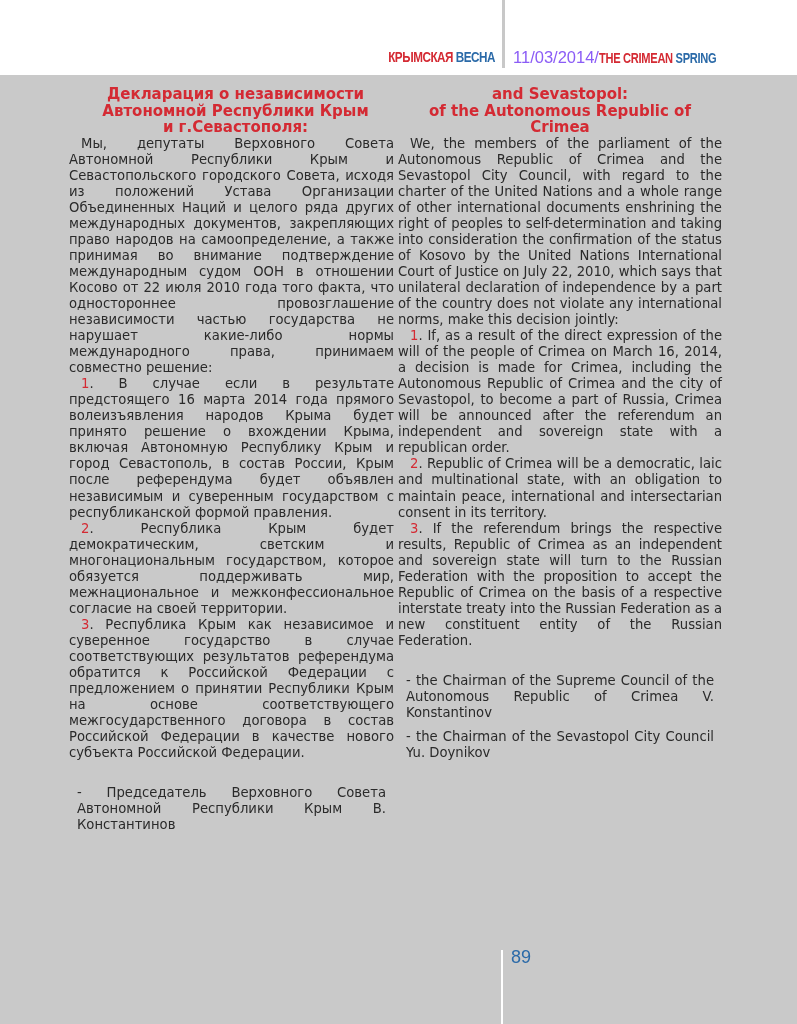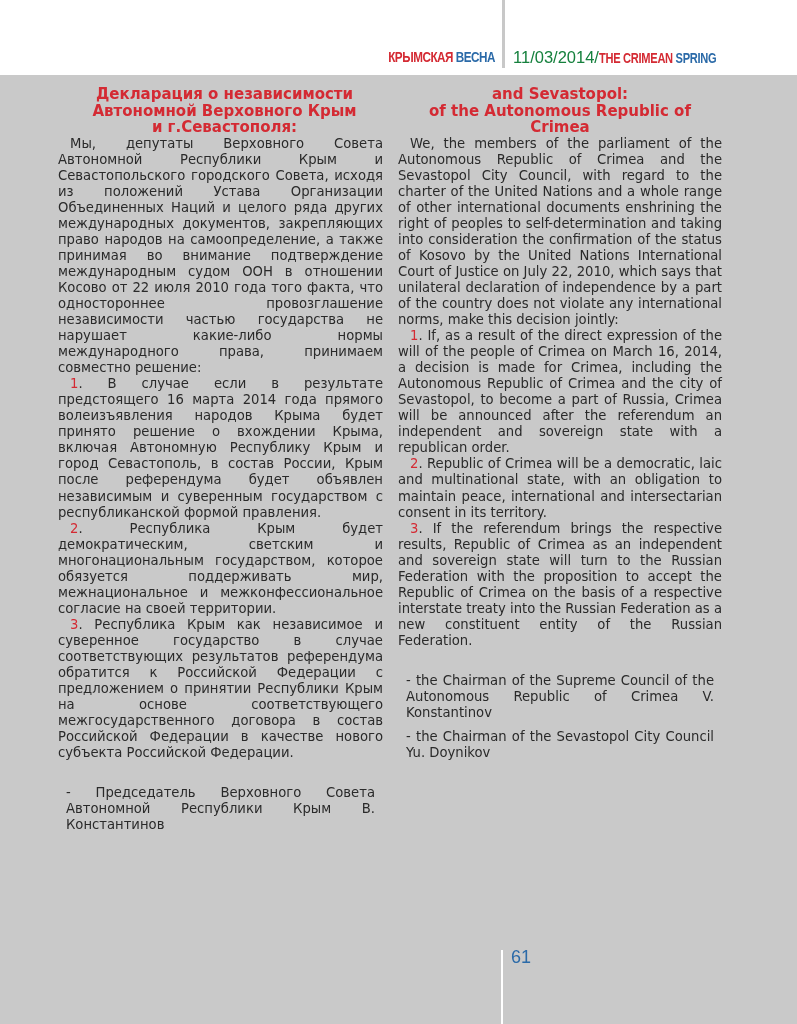--- a/index.html
+++ b/index.html
@@ -20,31 +20,31 @@
   .header-left {
     position: absolute; right: 302px; top: 48px;
     font-family: "Liberation Sans", sans-serif; font-weight: bold;
     font-size: 15px; letter-spacing: -0.6px; transform: scaleX(0.78); transform-origin: right center;
     white-space: nowrap;
   }
   .header-right {
     position: absolute; left: 513px; top: 48px; white-space: nowrap;
     font-family: "Liberation Sans", sans-serif; font-size: 16px;
   }
-  .hdr-date { color: #15803d; font-weight: normal; font-size: 16.5px; }
+  .hdr-date { color: #8b5cf6; font-weight: normal; font-size: 16.5px; }
   .hdr-red { color: #d42a33; font-weight: bold; }
   .hdr-blue { color: #2b6aa8; font-weight: bold; }
   .hdr-cond { display: inline-block; transform: scaleX(0.74); transform-origin: left center; font-size: 15px; letter-spacing: -0.4px; }
 
   .col {
     position: absolute; top: 86px;
     font-size: 13.2px; line-height: 16.05px;
     text-align: justify;
   }
-  .col-ru { left: 58px; width: 325px; }
+  .col-ru { left: 69px; width: 325px; }
   .col-en { left: 398px; width: 324px; }
 
   .title {
     color: #d42a33; font-weight: bold; text-align: center;
     font-size: 15px; line-height: 16.5px; margin: 0 0 0 0;
   }
   .col-ru .title { padding-left: 8px; }
   .col-en .title { padding-left: 0; }
   .para { margin: 0; text-indent: 12px; }
   .num { color: #d42a33; }
@@ -69,21 +69,21 @@
     <span class="hdr-red">КРЫМСКАЯ </span><span class="hdr-blue">ВЕСНА</span>
   </div>
   <div class="header-right">
     <span class="hdr-date">11/03/2014/</span><span class="hdr-cond"><span class="hdr-red"> THE CRIMEAN </span><span class="hdr-blue">SPRING</span></span>
   </div>
 </div>
 
 <div class="col col-ru">
   <div class="title">
     <div>Декларация о независимости</div>
-    <div>Автономной Верховного Крым</div>
+    <div>Автономной Республики Крым</div>
     <div>и г.Севастополя:</div>
   </div>
   <p class="para" lang="ru" style="hyphens:auto">Мы, депутаты Верховного Совета Автономной Республики Крым и Севастопольского городского Совета, исходя из положений Устава Организации Объединенных Наций и целого ряда других международных документов, закрепляющих право народов на самоопределение, а также принимая во внимание подтверждение международным судом ООН в отношении Косово от 22 июля 2010 года того факта, что одностороннее провозглашение независимости частью государства не нарушает какие-либо нормы международного права, принимаем совместно решение:</p>
   <p class="para"><span class="num">1</span><span>. В случае если в результате предстоящего 16 марта 2014 года прямого волеизъявления народов Крыма будет принято решение о вхождении Крыма, включая Автономную Республику Крым и город Севастополь, в состав России, Крым после референдума будет объявлен независимым и суверенным государством с республиканской формой правления.</span></p>
   <p class="para"><span class="num">2</span><span>. Республика Крым будет демократическим, светским и многонациональным государством, которое обязуется поддерживать мир, межнациональное и межконфессиональное согласие на своей территории.</span></p>
   <p class="para"><span class="num">3</span><span>. Республика Крым как независимое и суверенное государство в случае соответствующих результатов референдума обратится к Российской Федерации с предложением о принятии Республики Крым на основе соответствующего межгосударственного договора в состав Российской Федерации в качестве нового субъекта Российской Федерации.</span></p>
   <div class="gap"></div>
   <p class="sig">- Председатель Верховного Совета Автономной Республики  Крым В. Константинов</p>
 </div>
 
@@ -95,13 +95,13 @@
   <p class="para" lang="en" style="hyphens:auto">We, the members of the parliament of the Autonomous Republic of Crimea and the Sevastopol City Council, with regard to the charter of the United Nations and a whole range of other international documents enshrining the right of peoples to self-determination and taking into consideration the confirmation of the status of Kosovo by the United Nations International Court of Justice on July 22, 2010, which says that unilateral declaration of independence by a part of the country does not violate any international norms, make this decision jointly:</p>
   <p class="para"><span class="num">1</span><span>. If, as a result of the direct expression of the will of the people of Crimea on March 16, 2014, a decision is made for Crimea, including the Autonomous Republic of Crimea and the city of Sevastopol, to become a part of Russia, Crimea will be announced after the referendum an independent and sovereign state with a republican order.</span></p>
   <p class="para"><span class="num">2</span><span>. Republic of Crimea will be a democratic, laic and multinational state, with an obligation to maintain peace, international and intersectarian consent in its territory.</span></p>
   <p class="para"><span class="num">3</span><span>. If the referendum brings the respective results, Republic of Crimea as an independent and sovereign state will turn to the Russian Federation with the proposition to accept the Republic of Crimea on the basis of a respective interstate treaty into the Russian Federation as a new constituent entity of the Russian Federation.</span></p>
   <div class="gap"></div>
   <p class="sig">- the Chairman of the Supreme Council of the Autonomous Republic of Crimea V. Konstantinov</p>
   <p class="sig">- the Chairman of the Sevastopol City Council Yu. Doynikov</p>
 </div>
 
 <div class="page-line"></div>
-<div class="page-num">61</div>
+<div class="page-num">89</div>
 
 </body></html>

